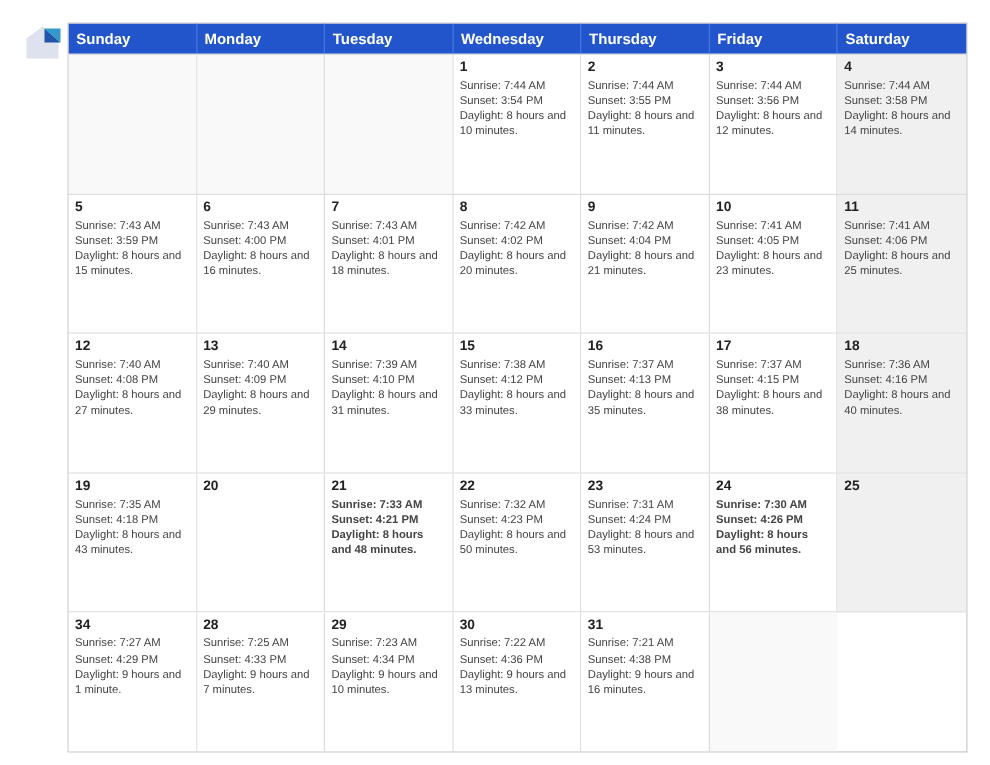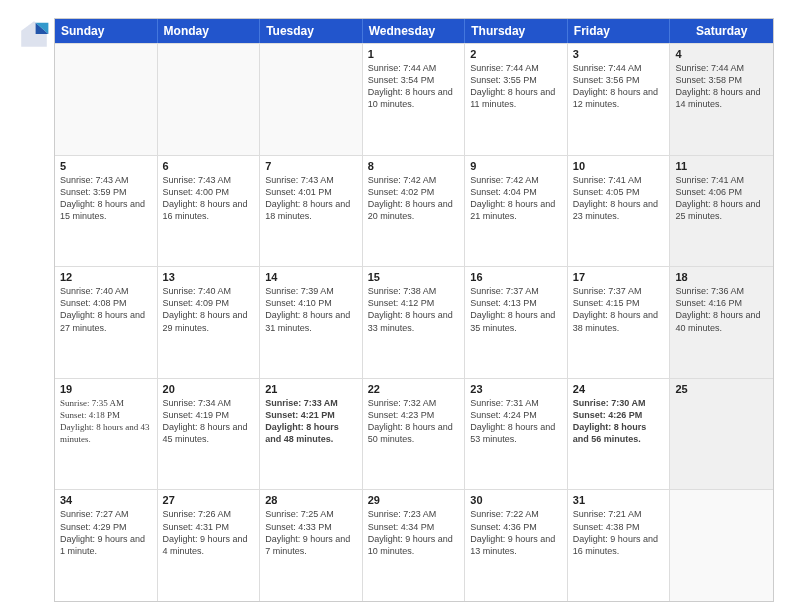--- a/index.html
+++ b/index.html
@@ -71,21 +71,21 @@
       background: #2255cc;
     }
     .cal-header-cell {
       color: #fff;
       font-size: 12px;
       font-weight: bold;
       padding: 5px 6px;
       text-align: left;
       border-right: 1px solid #4477dd;
     }
-    .cal-header-cell:last-child { border-right: none; text-align: center; }
+    .cal-header-cell:last-child { border-right: none; }
     .cal-body {
       flex: 1;
       display: flex;
       flex-direction: column;
     }
     .cal-row {
       display: grid;
       grid-template-columns: repeat(7, 1fr);
       flex: 1;
       border-top: 1px solid #ddd;
@@ -261,29 +261,26 @@
           <div class="cal-cell shaded">
             <span class="day-num">18</span>
             <div class="cell-text" style="white-space: pre-line;">Sunrise: 7:36 AM
 Sunset: 4:16 PM
 Daylight: 8 hours and 40 minutes.</div>
           </div>
         </div>
         <div class="cal-row">
           <div class="cal-cell">
             <span class="day-num">19</span>
-            <div class="cell-text" style="white-space: pre-line; font-family: Liberation Serif, serif;">Sunrise: 7:35 AM
+            <div class="cell-text" style="white-space: pre-line;">Sunrise: 7:35 AM
 Sunset: 4:18 PM
 Daylight: 8 hours and 43 minutes.</div>
           </div>
           <div class="cal-cell">
             <span class="day-num">20</span>
-            <div class="cell-text" style="white-space: pre-line;">Sunrise: 7:34 AM
-Sunset: 4:19 PM
-Daylight: 8 hours and 45 minutes.</div>
           </div>
           <div class="cal-cell">
             <span class="day-num">21</span>
             <div class="cell-text" style="white-space: pre-line; font-weight: bold;">Sunrise: 7:33 AM
 Sunset: 4:21 PM
 Daylight: 8 hours and 48 minutes.</div>
           </div>
           <div class="cal-cell">
             <span class="day-num">22</span>
             <div class="cell-text" style="white-space: pre-line;">Sunrise: 7:32 AM
@@ -305,26 +302,20 @@
           <div class="cal-cell shaded">
             <span class="day-num">25</span>
           </div>
         </div>
         <div class="cal-row">
           <div class="cal-cell">
             <span class="day-num">34</span>
             <div class="cell-text" style="white-space: pre-line;">Sunrise: 7:27 AM
 Sunset: 4:29 PM
 Daylight: 9 hours and 1 minute.</div>
-          </div>
-          <div class="cal-cell">
-            <span class="day-num">27</span>
-            <div class="cell-text" style="white-space: pre-line;">Sunrise: 7:26 AM
-Sunset: 4:31 PM
-Daylight: 9 hours and 4 minutes.</div>
           </div>
           <div class="cal-cell">
             <span class="day-num">28</span>
             <div class="cell-text" style="white-space: pre-line;">Sunrise: 7:25 AM
 Sunset: 4:33 PM
 Daylight: 9 hours and 7 minutes.</div>
           </div>
           <div class="cal-cell">
             <span class="day-num">29</span>
             <div class="cell-text" style="white-space: pre-line;">Sunrise: 7:23 AM

